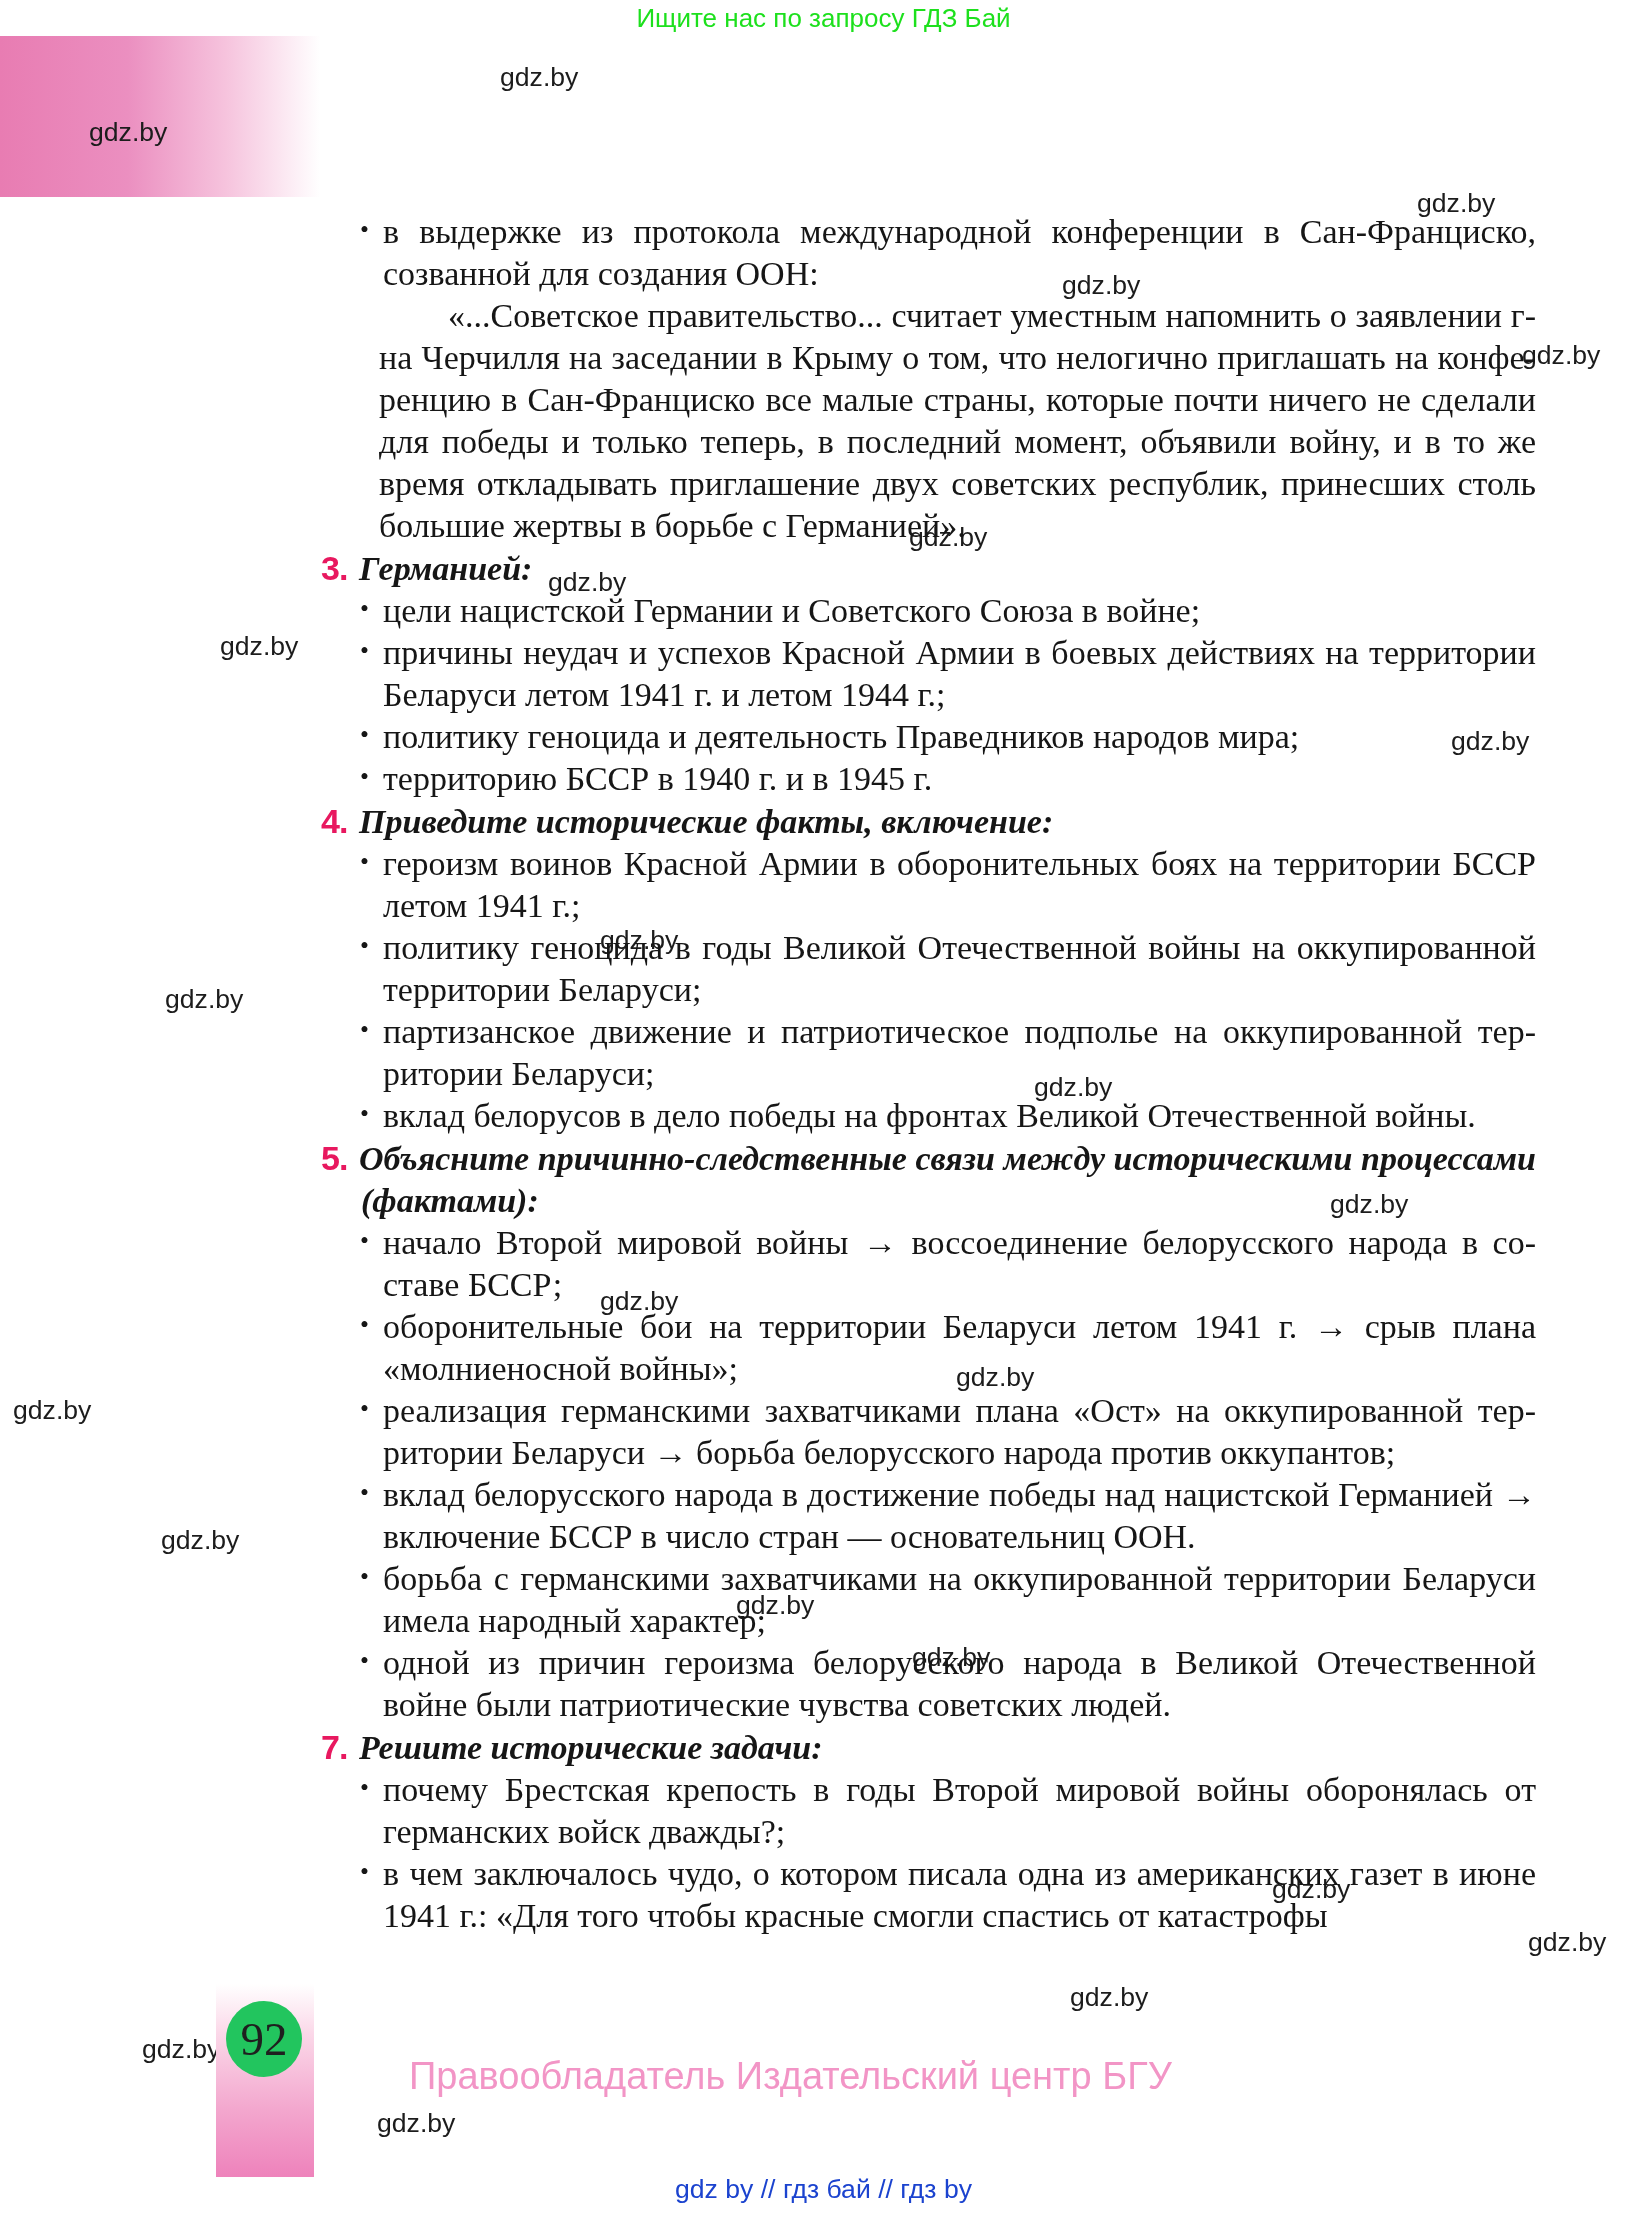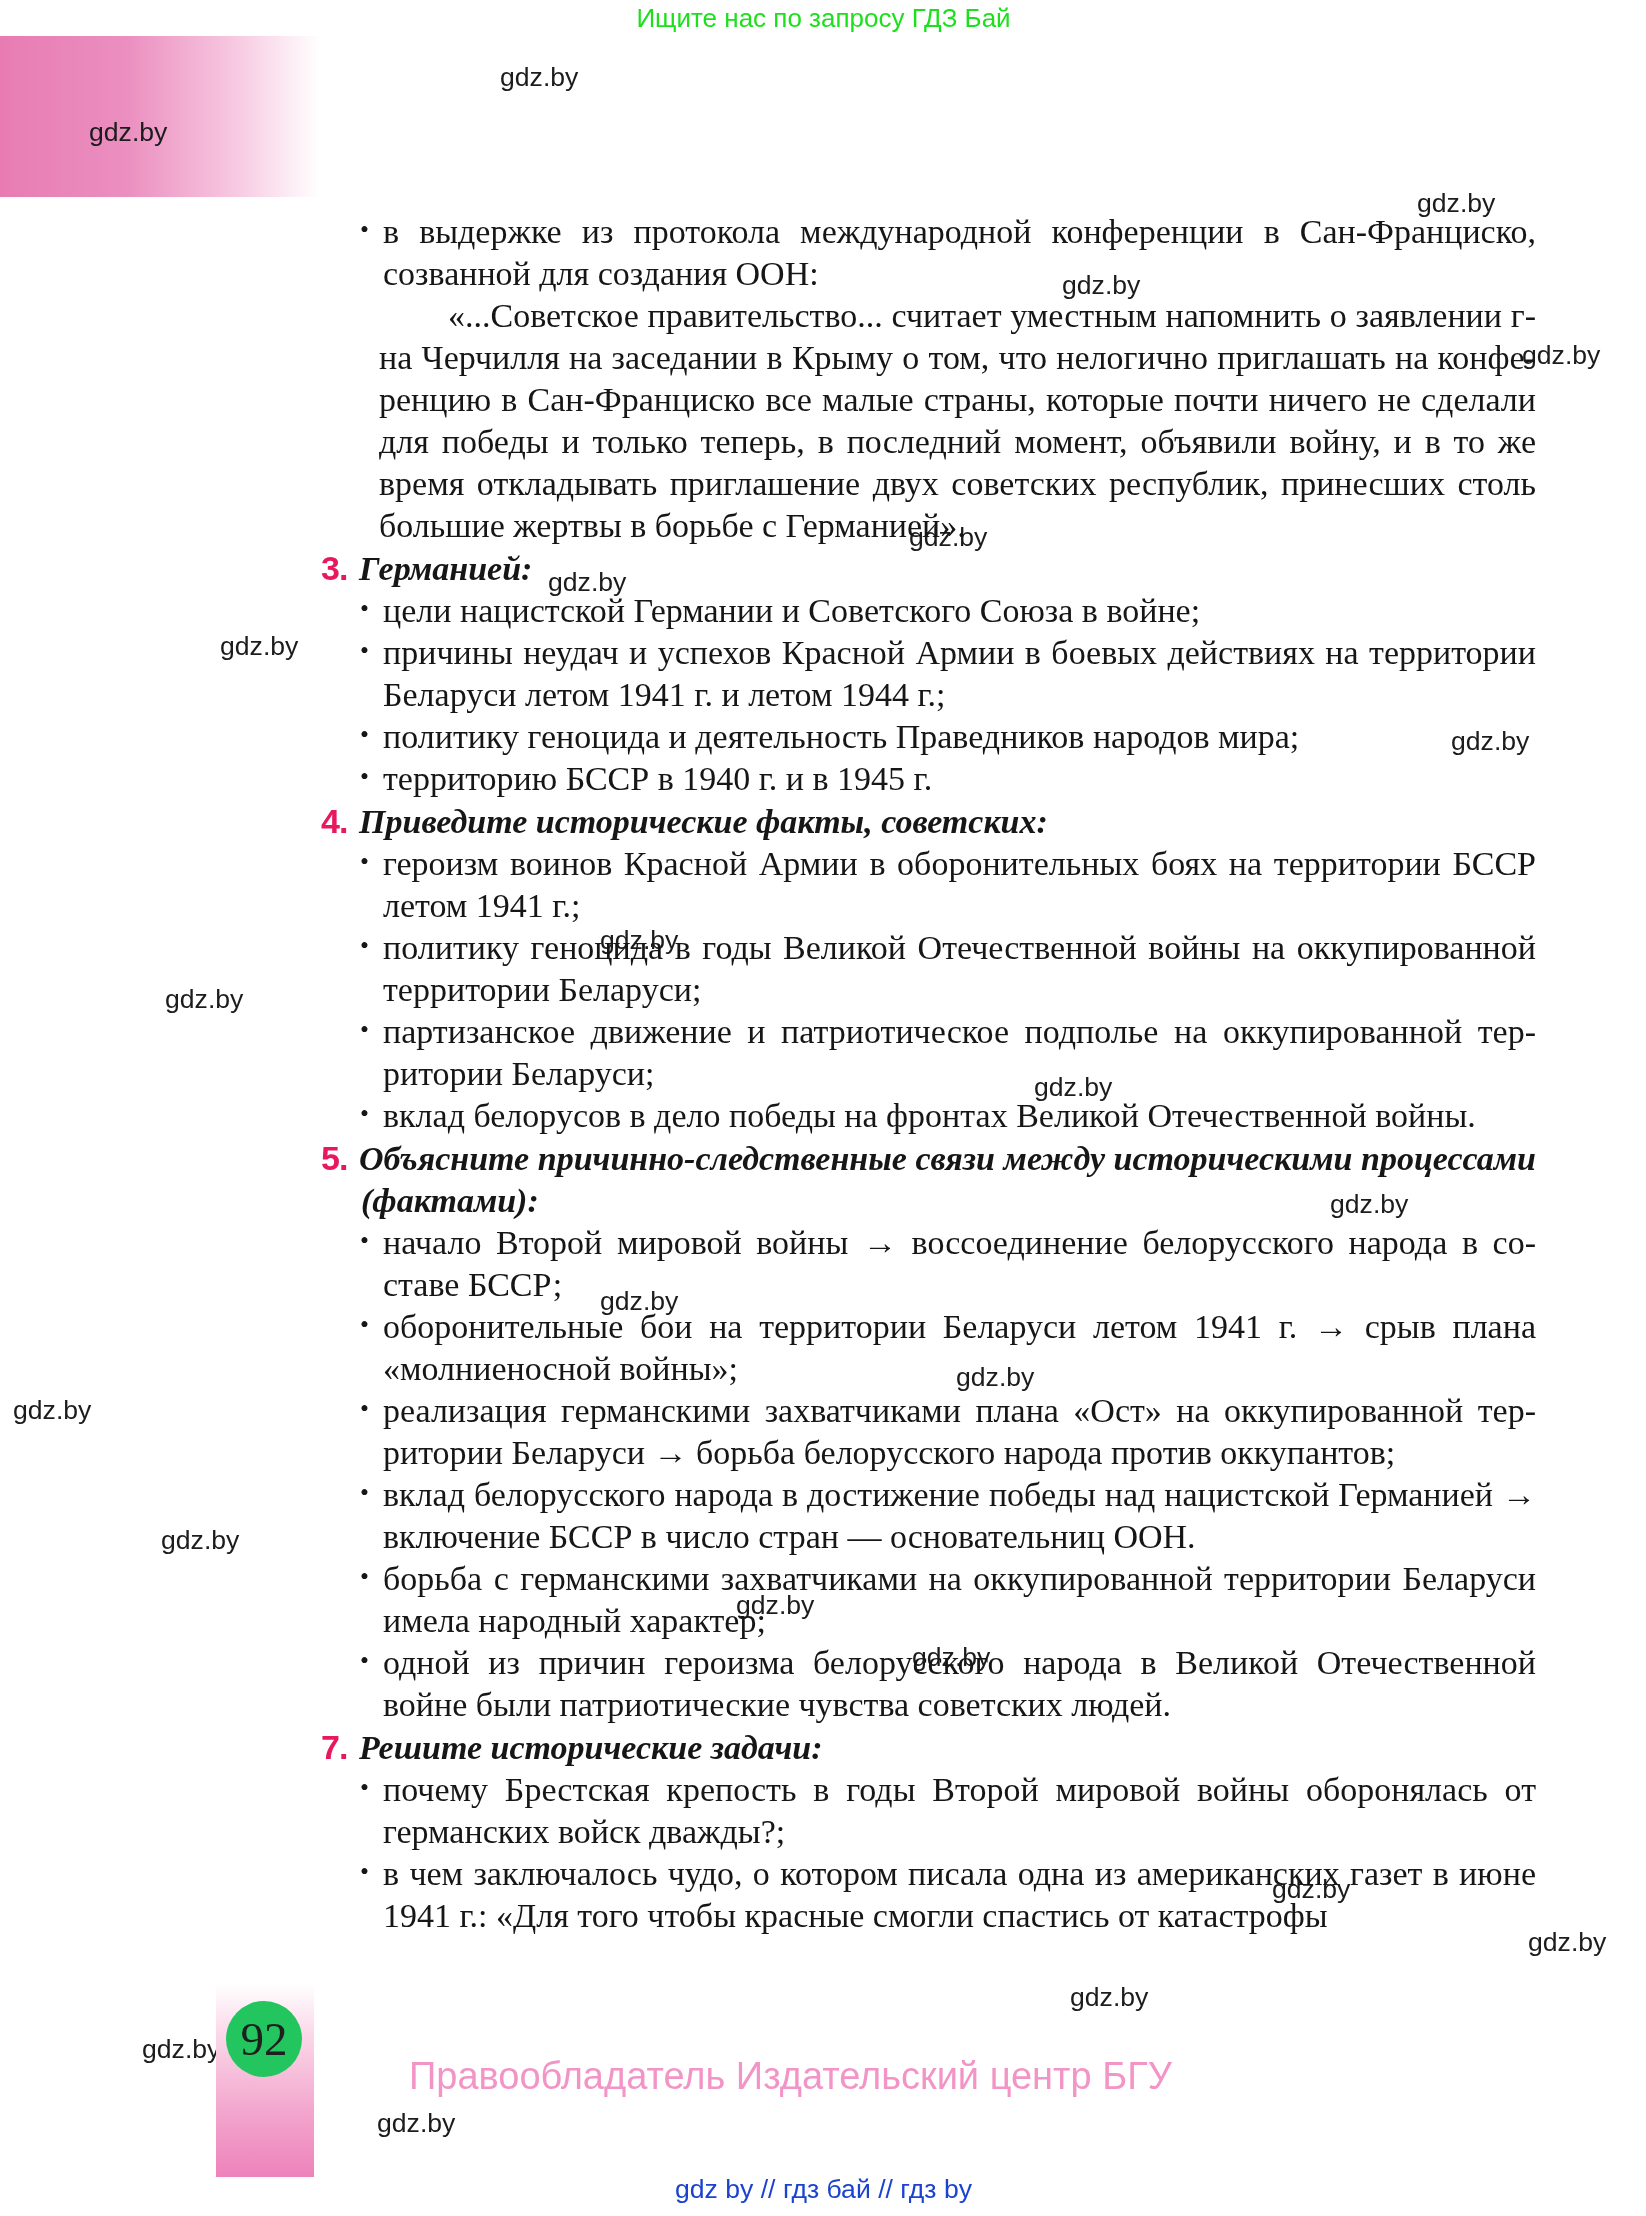--- a/index.html
+++ b/index.html
@@ -120,21 +120,21 @@
 
   <div class="bullet">
     <span class="dot">•</span><span class="btext">политику геноцида и деятельность Праведников народов мира;</span>
   </div>
 
   <div class="bullet">
     <span class="dot">•</span><span class="btext">территорию БССР в 1940 г. и в 1945 г.</span>
   </div>
 
   <div class="sec-header">
-    <span class="sec-num">4.</span><span class="sec-title">Приведите исторические факты, советских:</span>
+    <span class="sec-num">4.</span><span class="sec-title">Приведите исторические факты, включение:</span>
   </div>
 
   <div class="bullet">
     <span class="dot">•</span><span class="btext">героизм воинов Красной Армии в оборонительных боях на территории БССР летом 1941 г.;</span>
   </div>
 
   <div class="bullet">
     <span class="dot">•</span><span class="btext">политику геноцида в годы Великой Отечественной войны на оккупирован­ной территории Беларуси;</span>
   </div>
 

